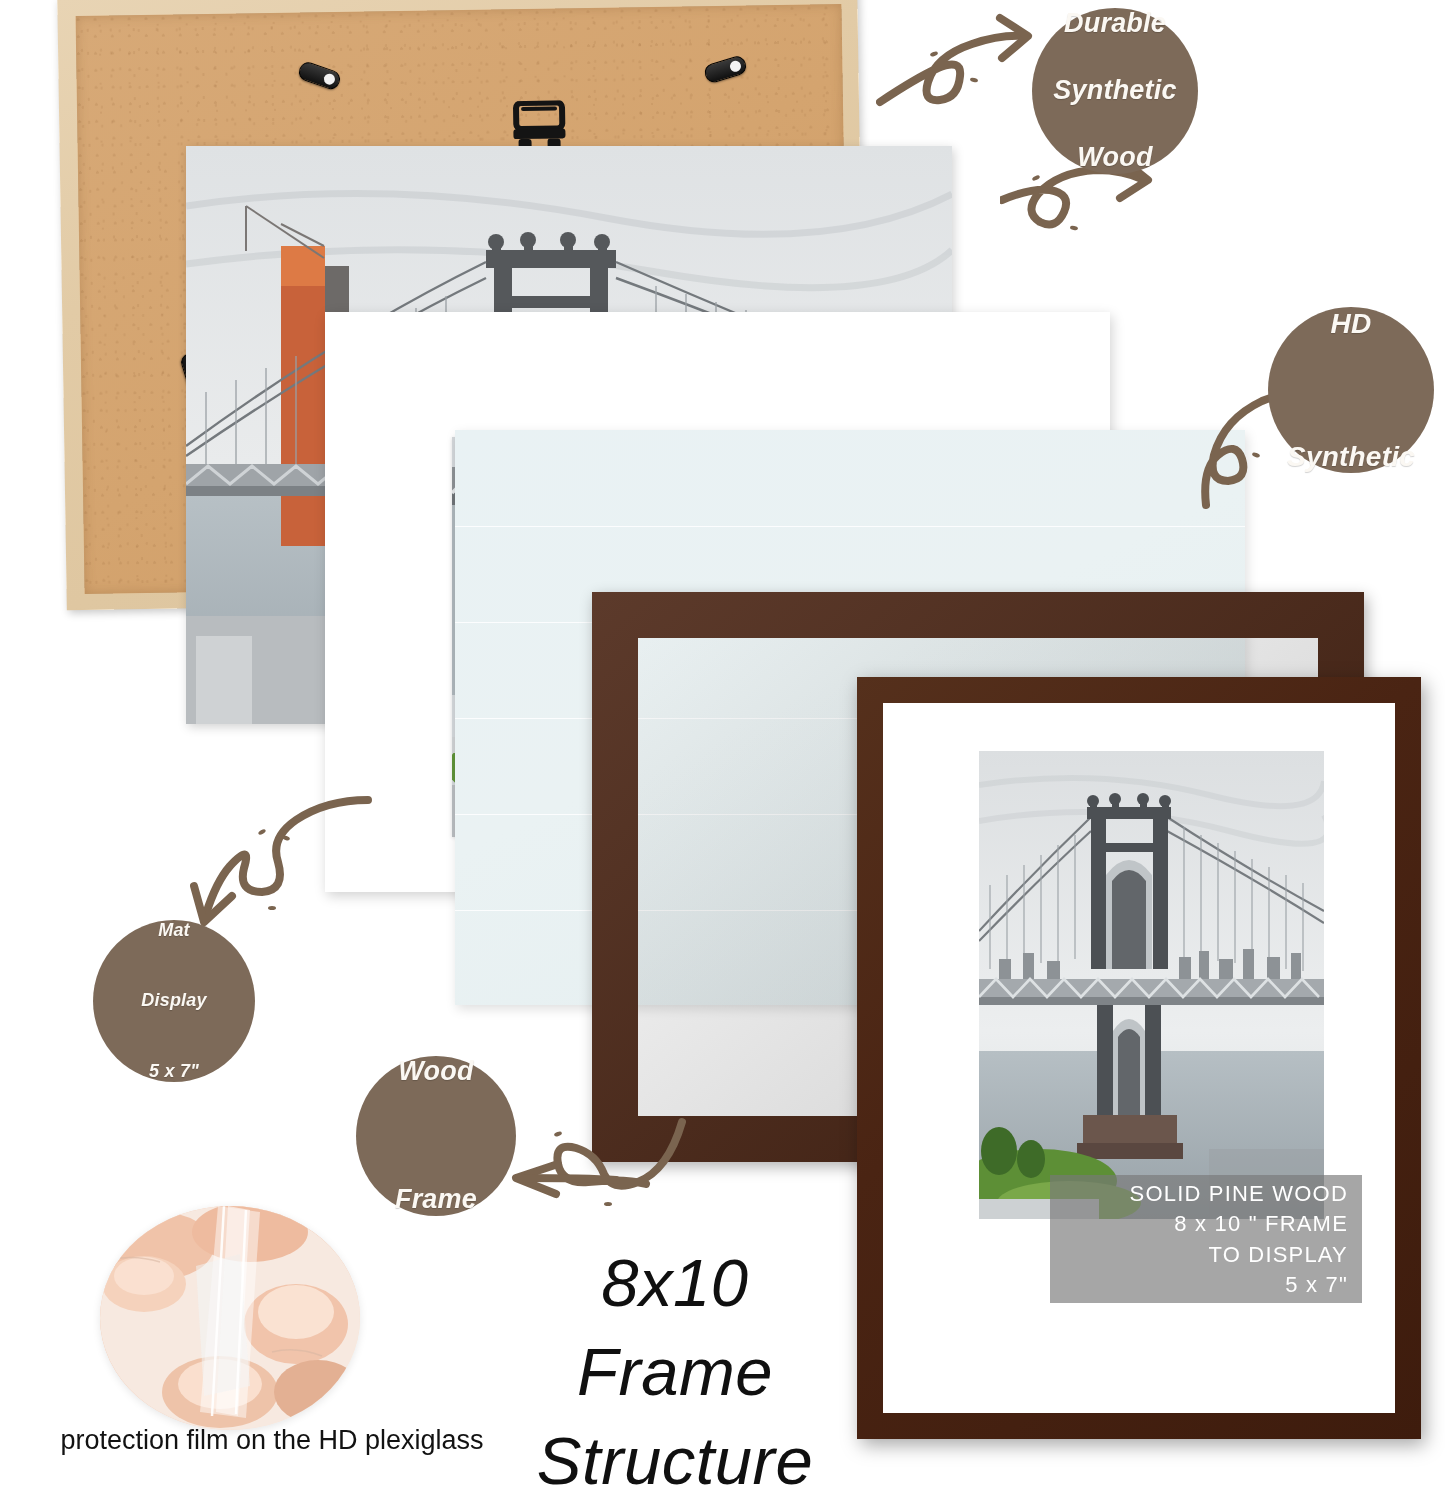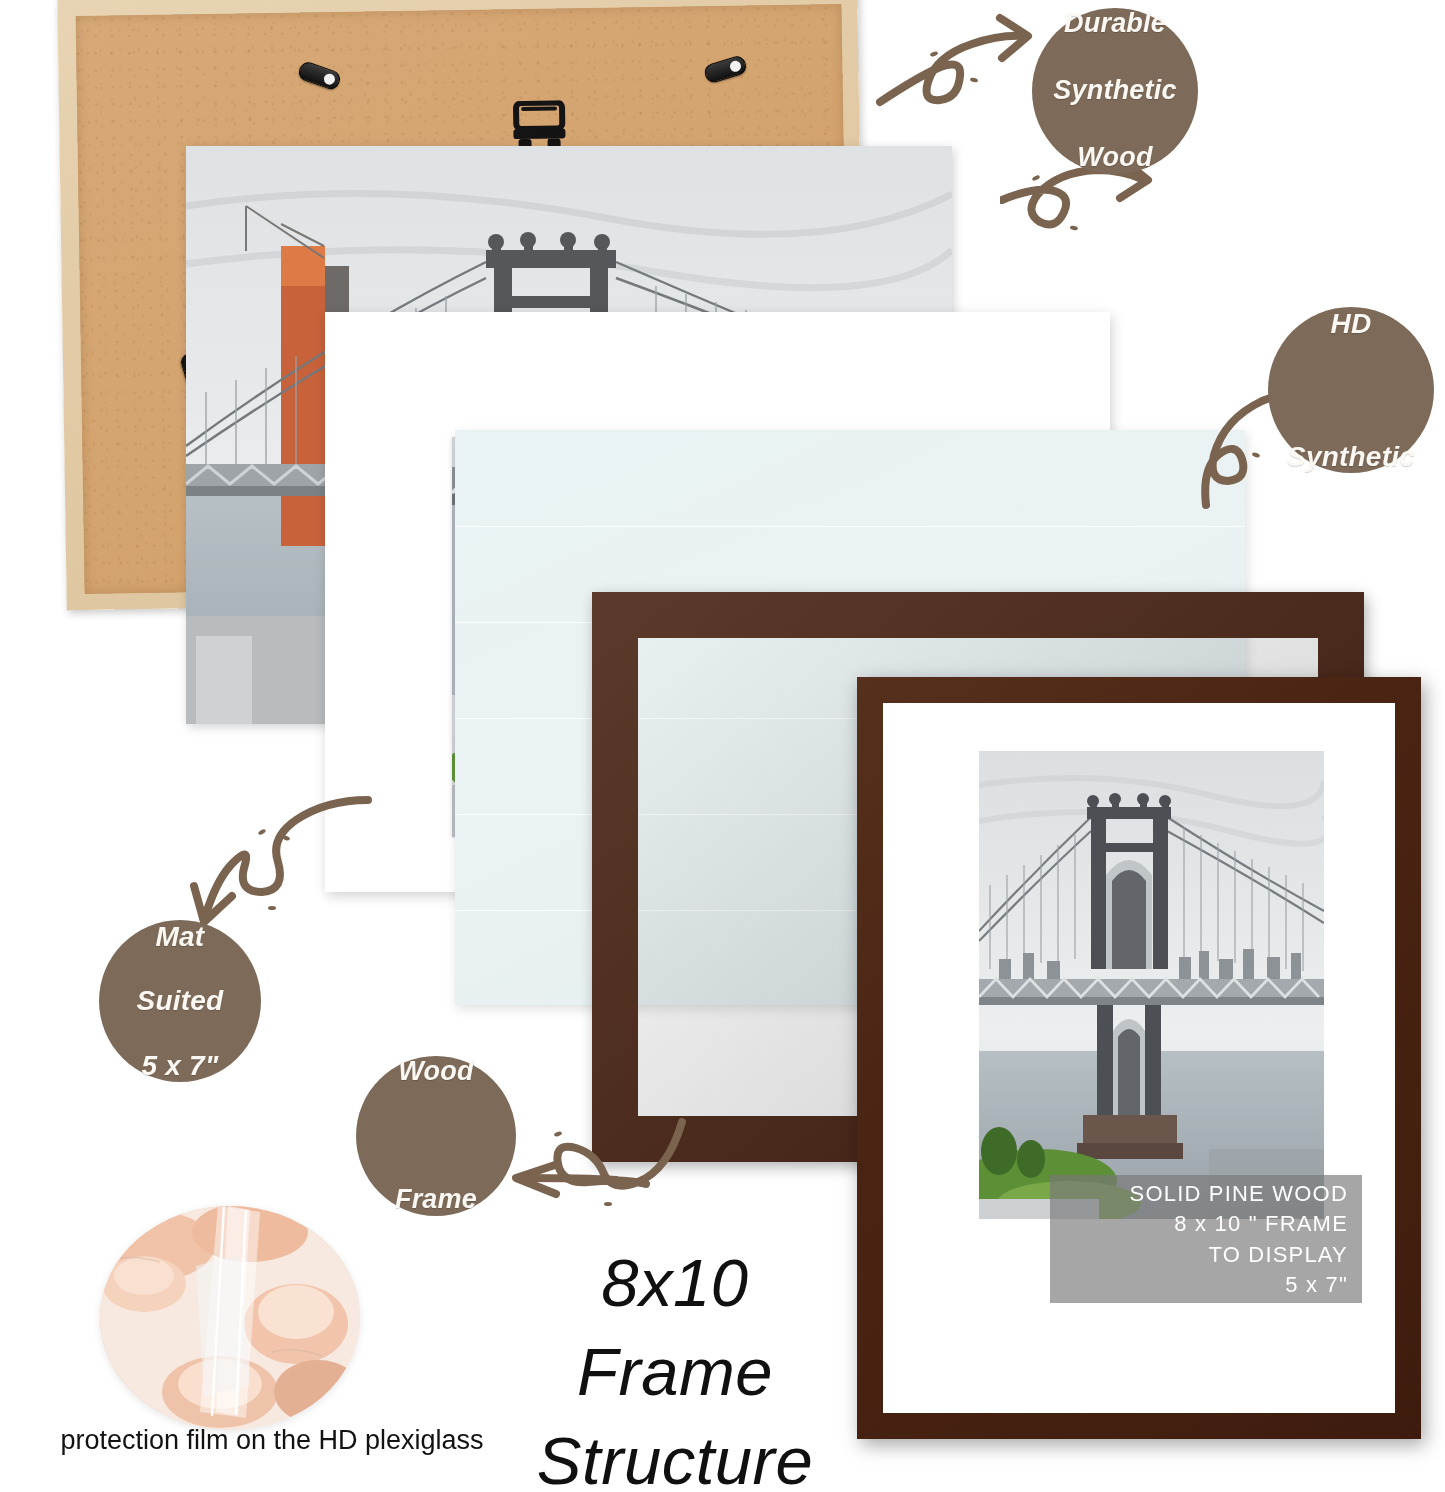--- a/index.html
+++ b/index.html
@@ -122,21 +122,21 @@
     background:#7d6a59; color:#fbf8f3;
     display:flex; flex-direction:column; align-items:center; justify-content:space-between;
     font-style:italic; font-weight:bold; text-align:center;
     line-height:1.18; letter-spacing:.2px;
     text-shadow:0 1px 1px rgba(0,0,0,.18);
   }
   .badge span { display:block; white-space:nowrap; }
   #badge-wood     { left:1032px; top:8px;    width:166px; height:166px; font-size:27px; }
   #badge-size     { left:1139px; top:147px;  width:160px; height:160px; font-size:27px; }
   #badge-plexi    { left:1268px; top:307px;  width:166px; height:166px; font-size:28px; }
-  #badge-mat      { left:99px;  top:920px;  width:162px; height:162px; font-size:28px; }
+  #badge-mat      { left:93px;  top:920px;  width:162px; height:162px; font-size:18px; }
   #badge-frame    { left:356px;  top:1056px; width:160px; height:160px; font-size:27px; }
 
   
   .arrow { position:absolute; pointer-events:none; }
   #arrow-wood  { left:876px;  top:6px;    width:180px; height:110px; }
   #arrow-size  { left:1000px; top:150px;  width:170px; height:110px; }
   #arrow-plexi { left:1200px; top:383px;  width:140px; height:130px; }
   #arrow-mat   { left:186px;  top:786px;  width:190px; height:145px; }
   #arrow-frame { left:496px;  top:1116px; width:190px; height:140px; }
 
@@ -530,21 +530,21 @@
   </div>
 
 
   <div class="badge" id="badge-plexi">
     <span>HD</span>
     <span>Synthetic</span>
   </div>
 
   <div class="badge" id="badge-mat">
     <span>Mat</span>
-    <span>Suited</span>
+    <span>Display</span>
     <span>5 x 7"</span>
   </div>
 
   <div class="badge" id="badge-frame">
     <span>Wood</span>
     <span>Frame</span>
   </div>
 
   <div id="headline">
     <span>8x10</span>

